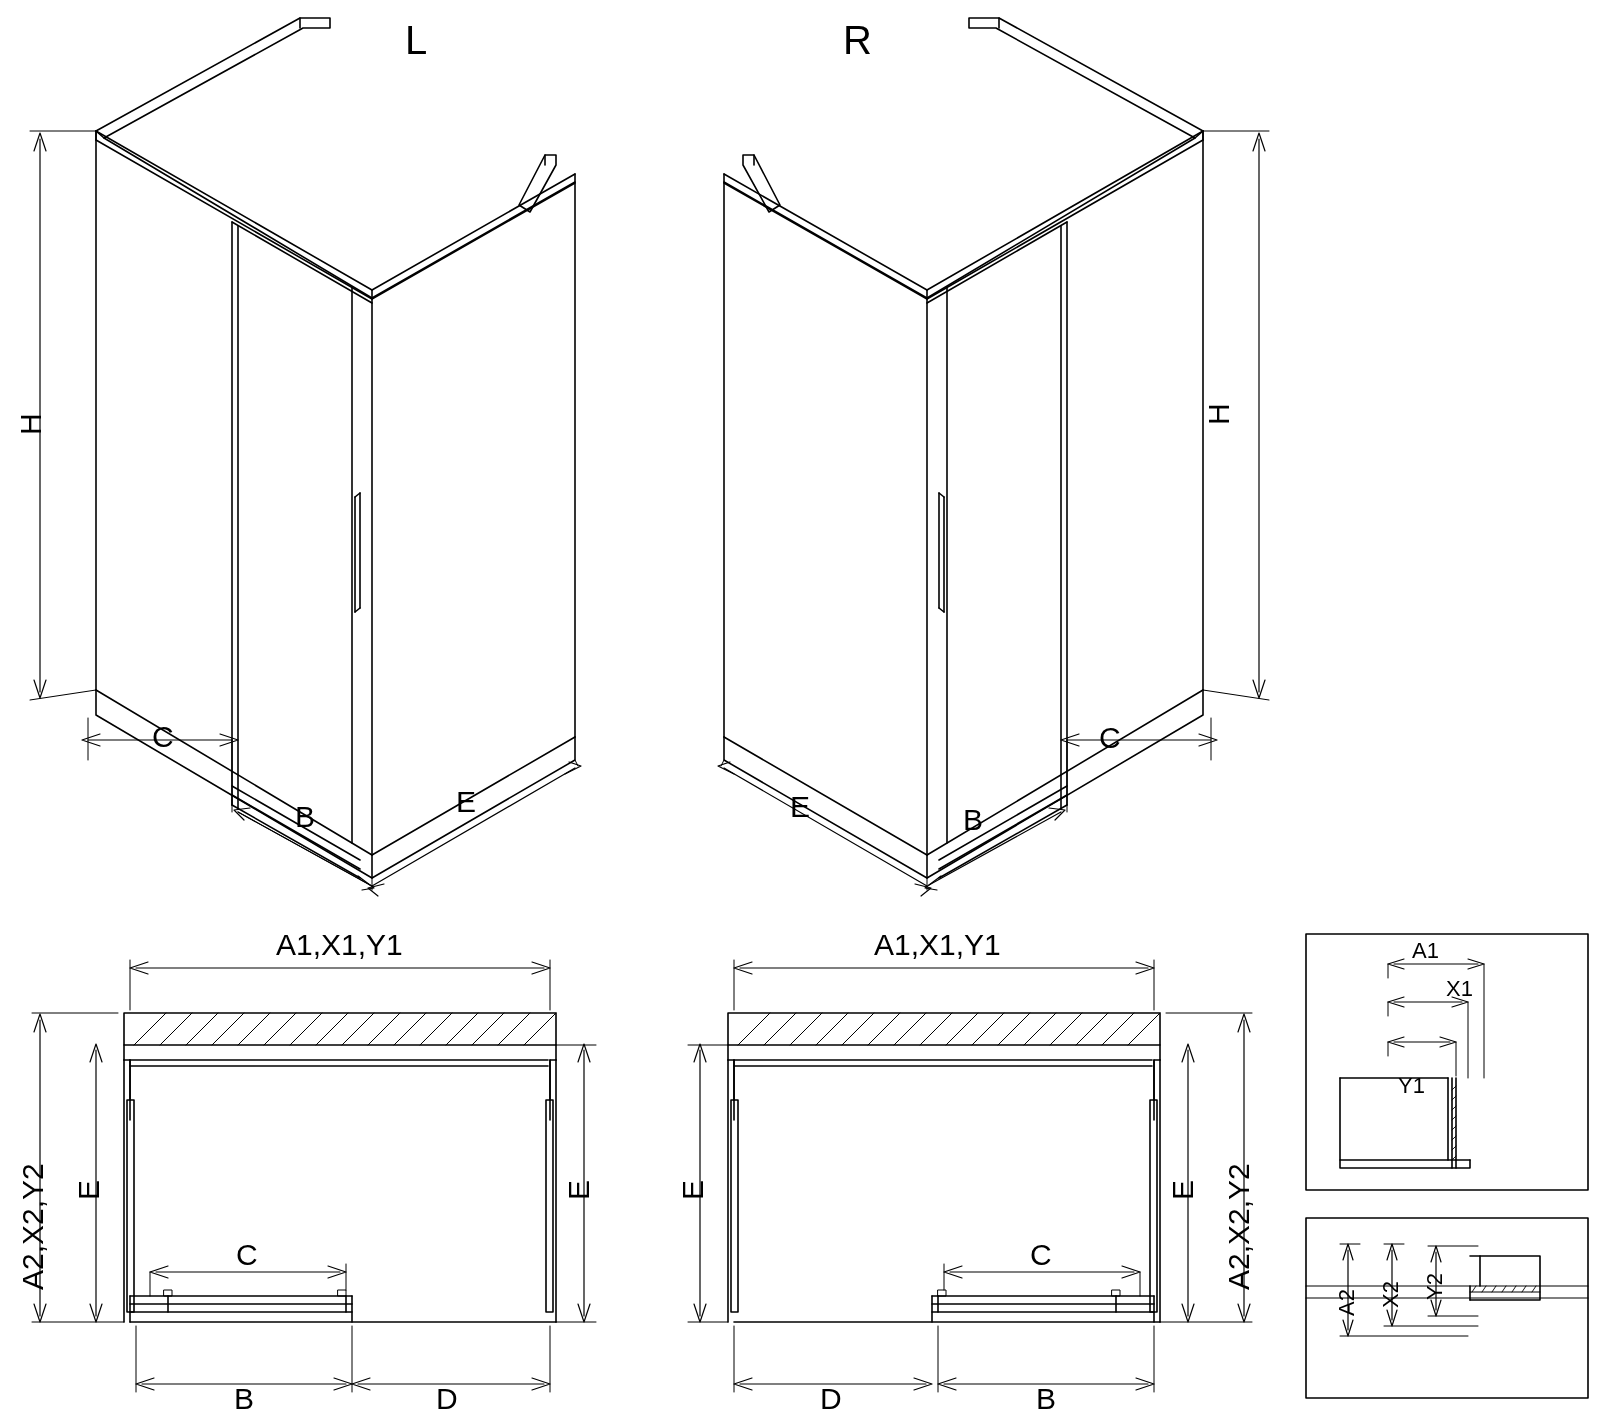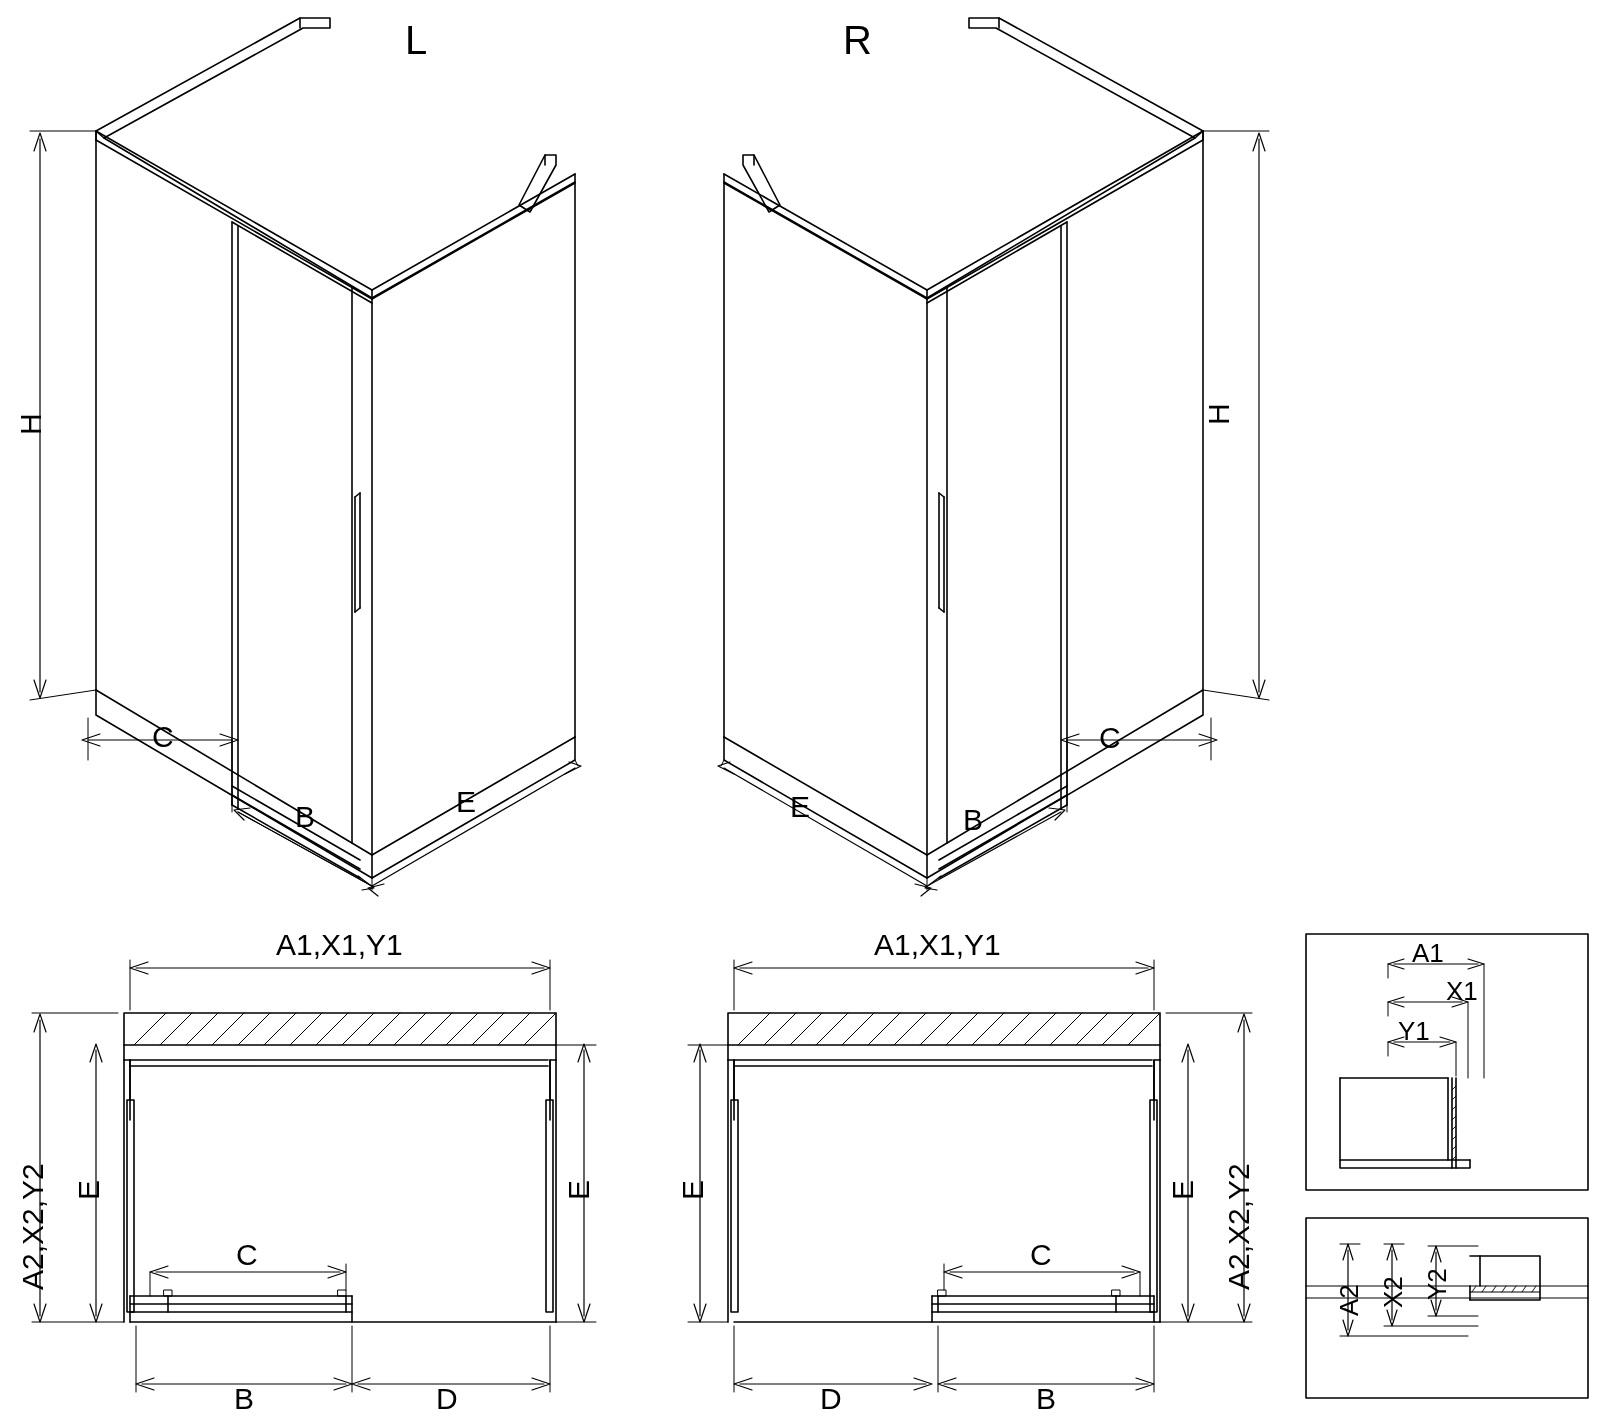--- a/index.html
+++ b/index.html
@@ -14,21 +14,21 @@
   svg{display:block;}
   .lbl{
     position:absolute;
     font-family:"Liberation Sans", sans-serif;
     color:#000;
     white-space:nowrap;
     user-select:none;
   }
   .lbl-big{font-size:40px;}
   .lbl-med{font-size:30px;}
-  .lbl-sm{font-size:26px;}
+  .lbl-sm{font-size:22px;}
   .rot90{transform:rotate(-90deg);transform-origin:left top;}
 </style>
 </head>
 <body>
 
 <div id="root">
 
   <svg width="1600" height="1423" viewBox="0 0 1600 1423" style="position:absolute;left:0;top:0;">
     <g fill="none" stroke="#000" stroke-width="1.6" stroke-linejoin="round" stroke-linecap="round">
 
@@ -413,19 +413,19 @@
   <div class="lbl lbl-med" style="left:874px;top:928px;">A1,X1,Y1</div>
   <div class="lbl lbl-med rot90" style="left:1222px;top:1290px;">A2,X2,Y2</div>
   <div class="lbl lbl-med rot90" style="left:676px;top:1200px;">E</div>
   <div class="lbl lbl-med rot90" style="left:1166px;top:1200px;">E</div>
   <div class="lbl lbl-med" style="left:1030px;top:1238px;">C</div>
   <div class="lbl lbl-med" style="left:1036px;top:1382px;">B</div>
   <div class="lbl lbl-med" style="left:820px;top:1382px;">D</div>
 
   <div class="lbl lbl-sm" style="left:1412px;top:938px;">A1</div>
   <div class="lbl lbl-sm" style="left:1446px;top:976px;">X1</div>
-  <div class="lbl lbl-sm" style="left:1398px;top:1016px;">Y1</div>
+  <div class="lbl lbl-sm" style="left:1398px;top:1073px;">Y1</div>
 
   <div class="lbl lbl-sm rot90" style="left:1334px;top:1316px;">A2</div>
   <div class="lbl lbl-sm rot90" style="left:1378px;top:1308px;">X2</div>
   <div class="lbl lbl-sm rot90" style="left:1422px;top:1300px;">Y2</div>
 
 </div>
 
 </body></html>

